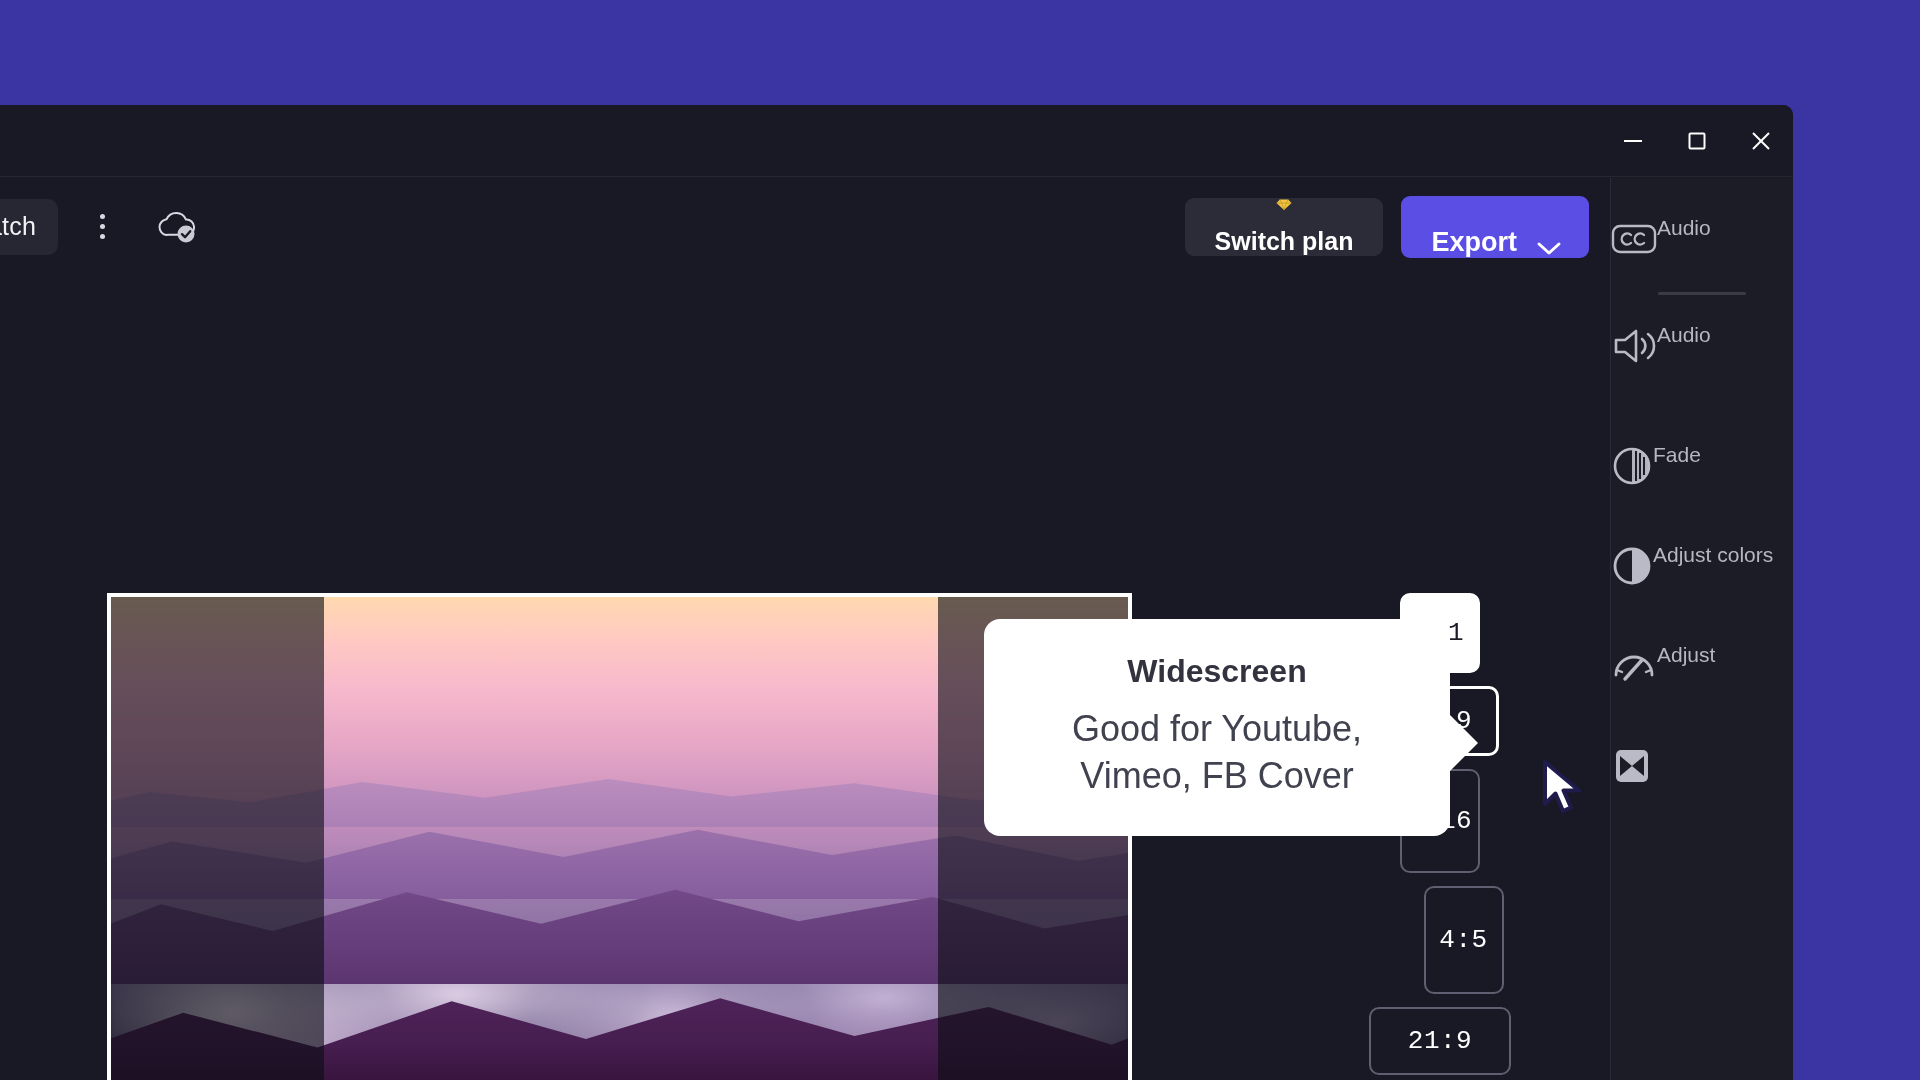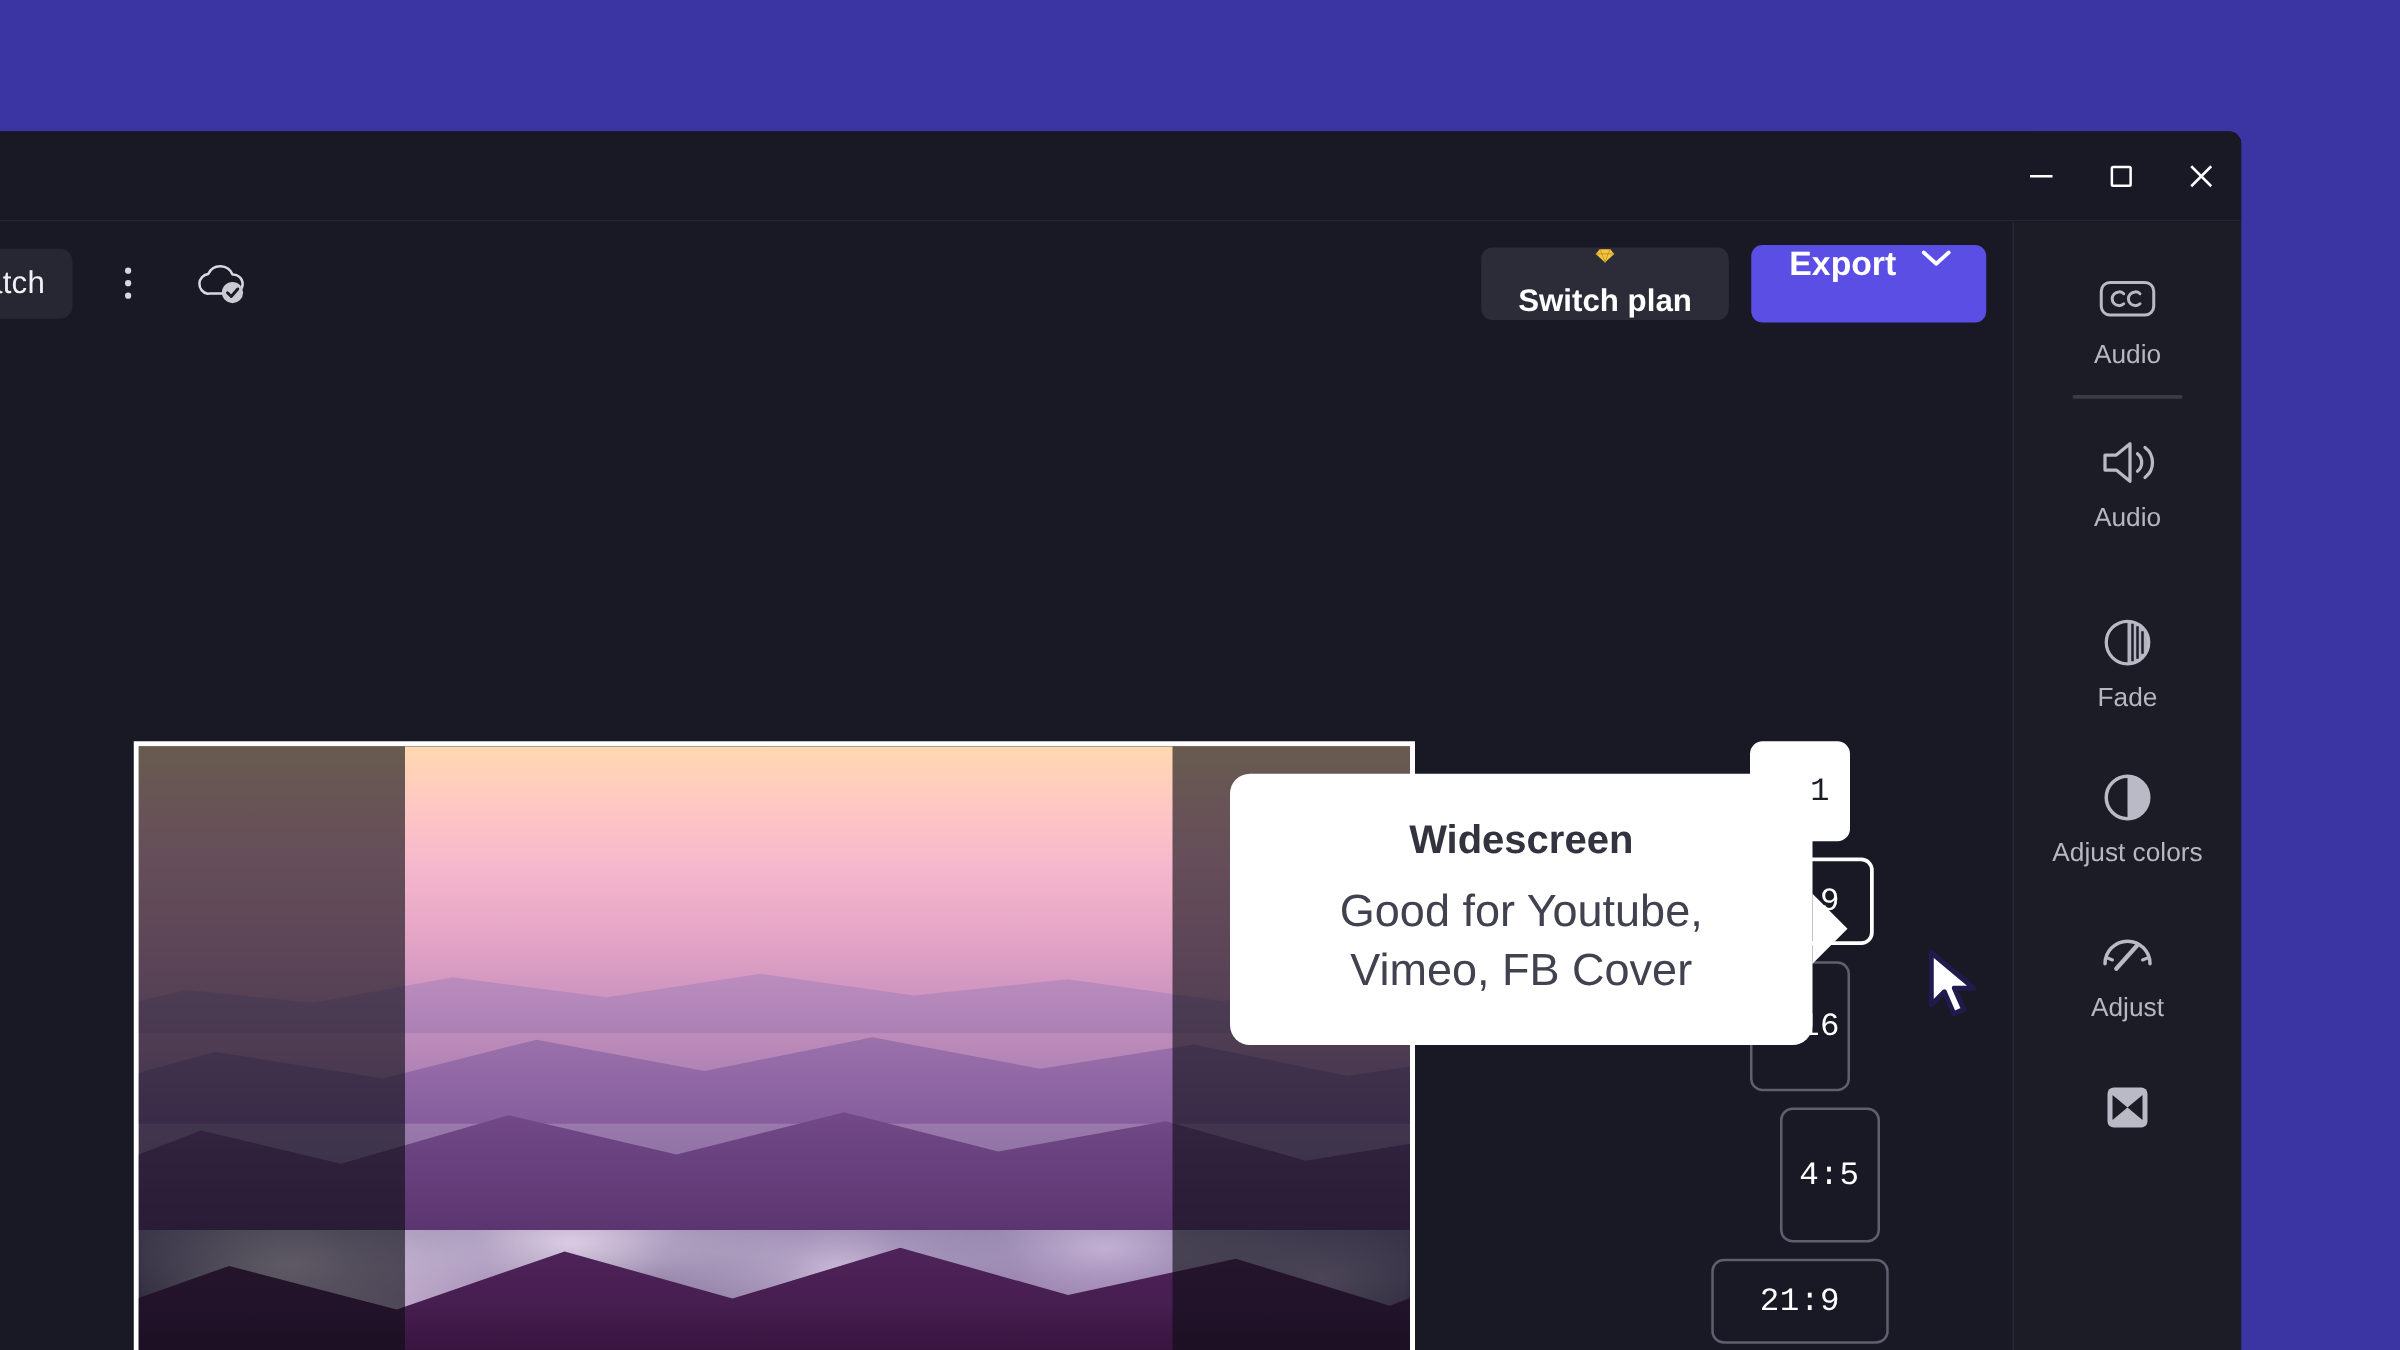--- a/index.html
+++ b/index.html
@@ -116,21 +116,21 @@
     color: #ffffff;
     font-size: 25px;
     font-weight: bold;
     cursor: pointer;
     font-family: "Liberation Sans", sans-serif;
     flex-direction: column;
   }
   .export-btn {
     height: 62px;
     display: flex;
-    align-items: flex-start;
+    align-items: flex-end;
     gap: 18px;
     background: #5b4ee5;
     border: none;
     border-radius: 9px;
     padding: 0 26px 0 30px;
     margin-left: 18px;
     margin-right: 21px;
     color: #ffffff;
     font-size: 27px;
     font-weight: bold;
@@ -329,22 +329,21 @@
     border-left: 1px solid #2a2b36;
     display: flex;
     flex-direction: column;
     align-items: center;
     padding-top: 24px;
     overflow: hidden;
   }
   .side-item {
     width: 100%;
     display: flex;
-    flex-direction: column;
-    align-items: center;
+    flex-direction: row;
     padding: 14px 0 10px;
     cursor: pointer;
     color: #b9bac6;
   }
   .side-icon {
     height: 46px;
     display: flex; align-items: center; justify-content: center;
     margin-bottom: 10px;
     color: #b9bac6;
   }

